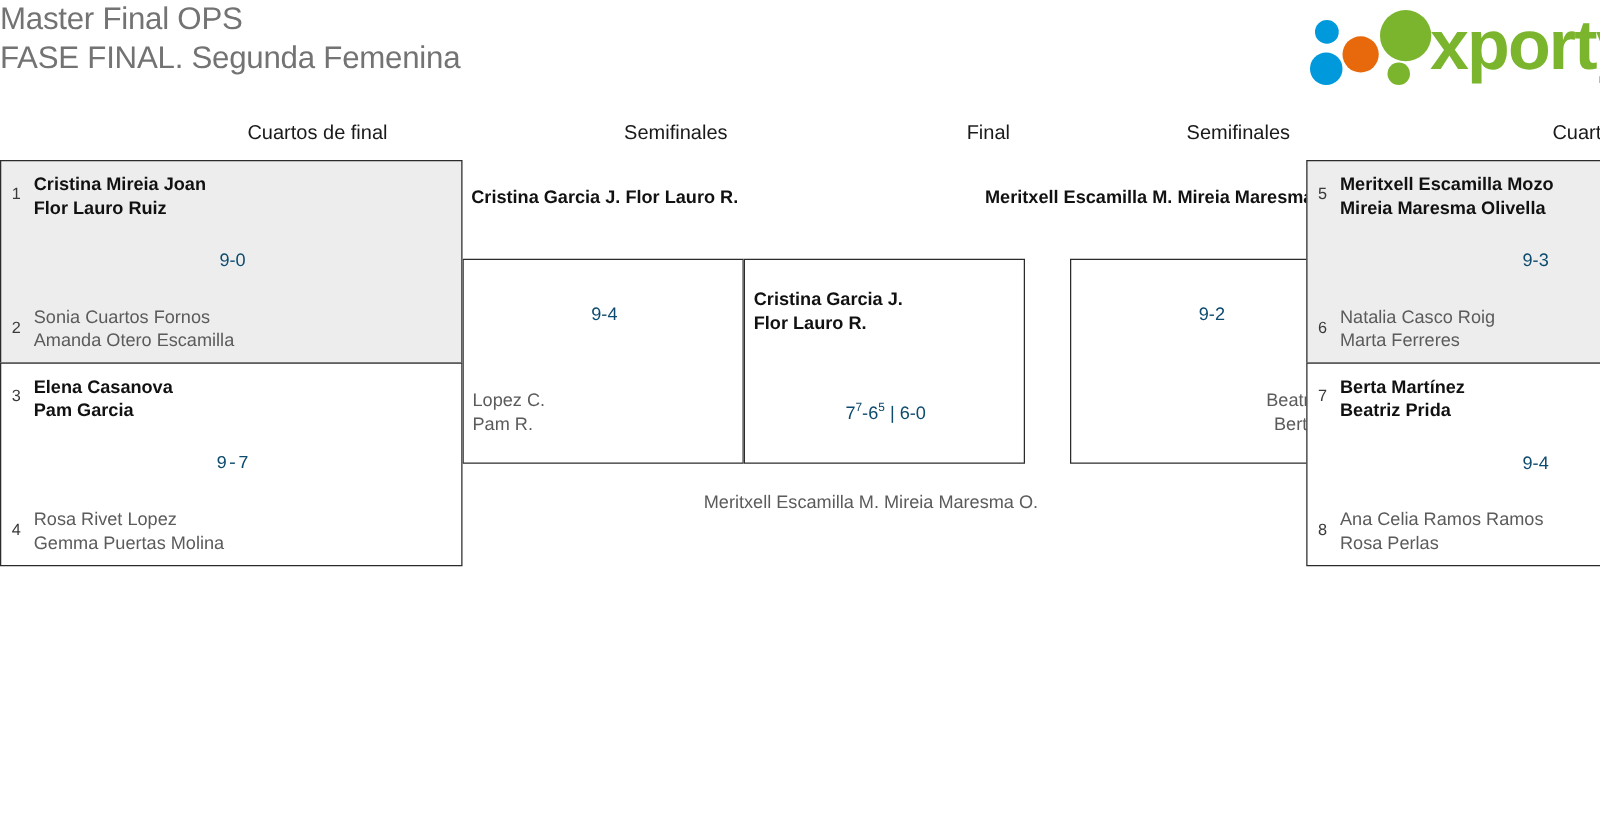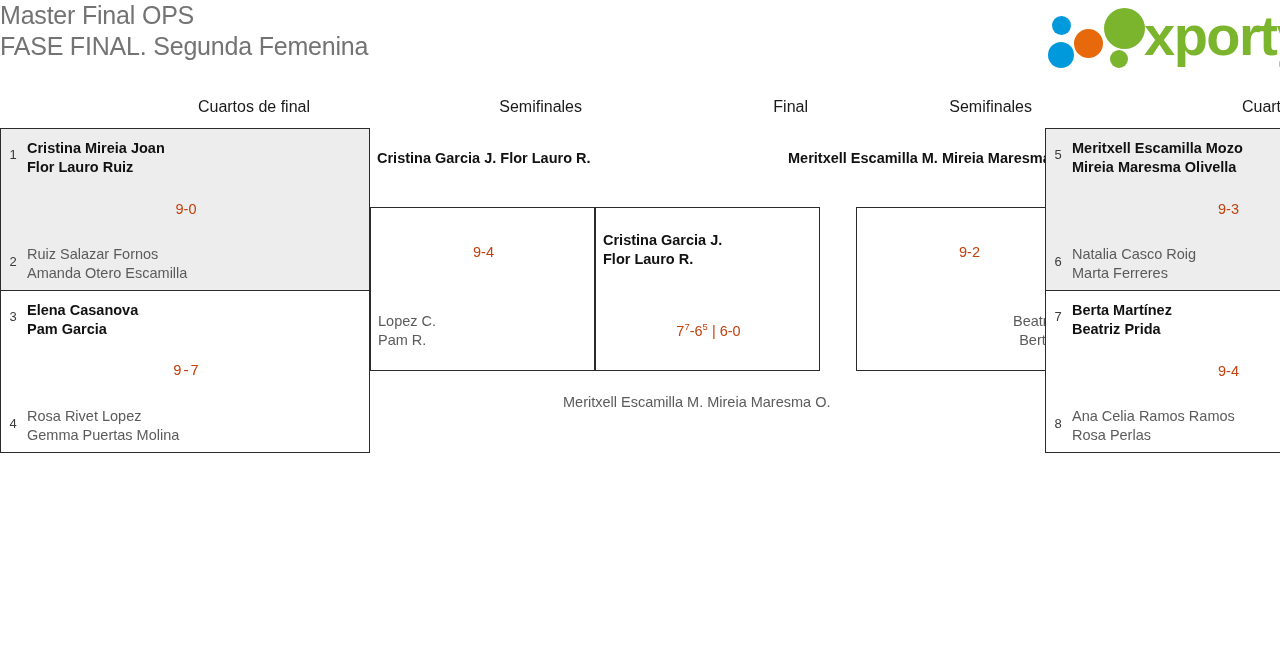--- a/index.html
+++ b/index.html
@@ -98,21 +98,21 @@
     line-height: 16px;
     color: #3a3a3a;
     text-align: center;
     width: 18px;
   }
 
   .score {
     position: absolute;
     font-size: 14.5px;
     line-height: 19px;
-    color: #c2410c;
+    color: #0c4a6e;
     white-space: nowrap;
     text-align: center;
   }
   .score sup {
     font-size: 9.5px;
     vertical-align: super;
     line-height: 0;
   }
 
   
@@ -148,21 +148,21 @@
 
 <div class="box shaded" style="left:0px; top:128px; width:370px; height:163px;">
   <span class="seed" style="left:3px; top:18px;">1</span>
   <div class="team winner" style="left:26px; top:10px;">
     <span class="nm">Cristina Mireia Joan</span>
     <span class="nm">Flor Lauro Ruiz</span>
   </div>
   <div class="score" style="left:0px; top:71px; width:370px;">9-0</div>
   <span class="seed" style="left:3px; top:125px;">2</span>
   <div class="team loser" style="left:26px; top:116px;">
-    <span class="nm">Ruiz Salazar Fornos</span>
+    <span class="nm">Sonia Cuartos Fornos</span>
     <span class="nm">Amanda Otero Escamilla</span>
   </div>
 </div>
 
 <div class="box" style="left:0px; top:290px; width:370px; height:163px;">
   <span class="seed" style="left:3px; top:18px;">3</span>
   <div class="team winner" style="left:26px; top:10px;">
     <span class="nm">Elena Casanova</span>
     <span class="nm">Pam Garcia</span>
   </div>

